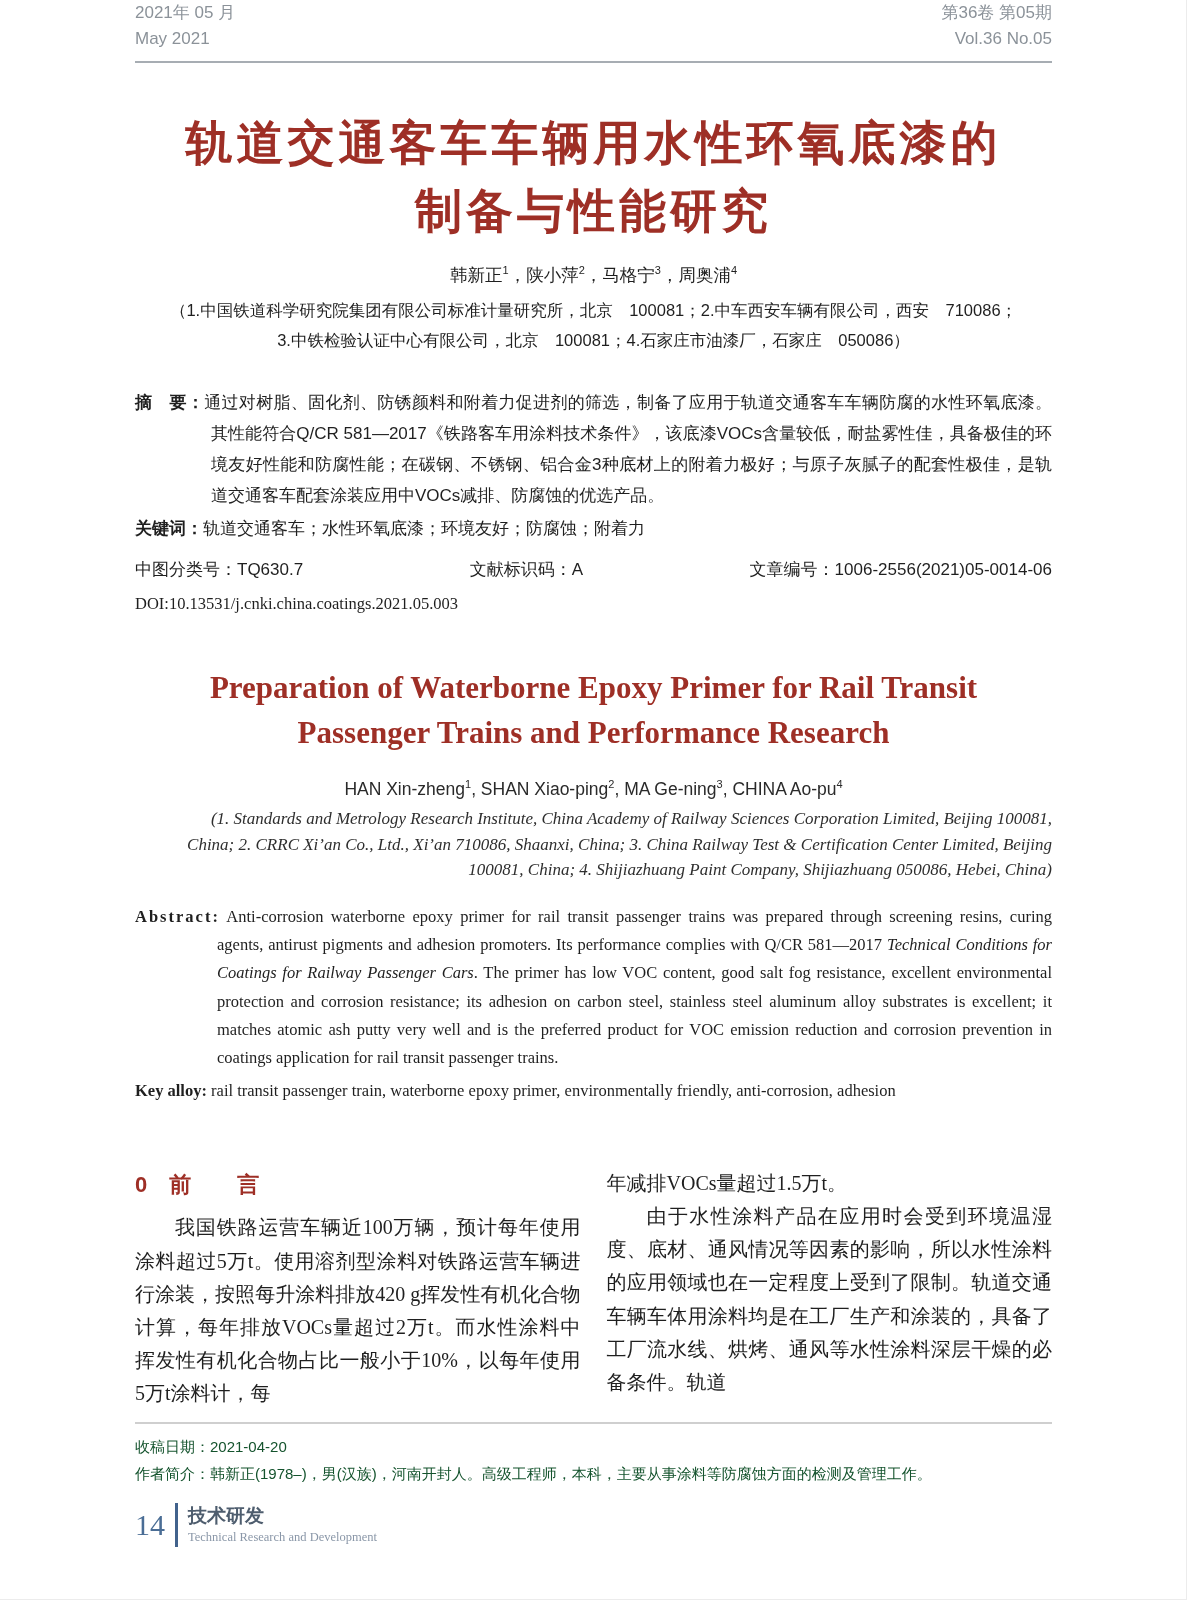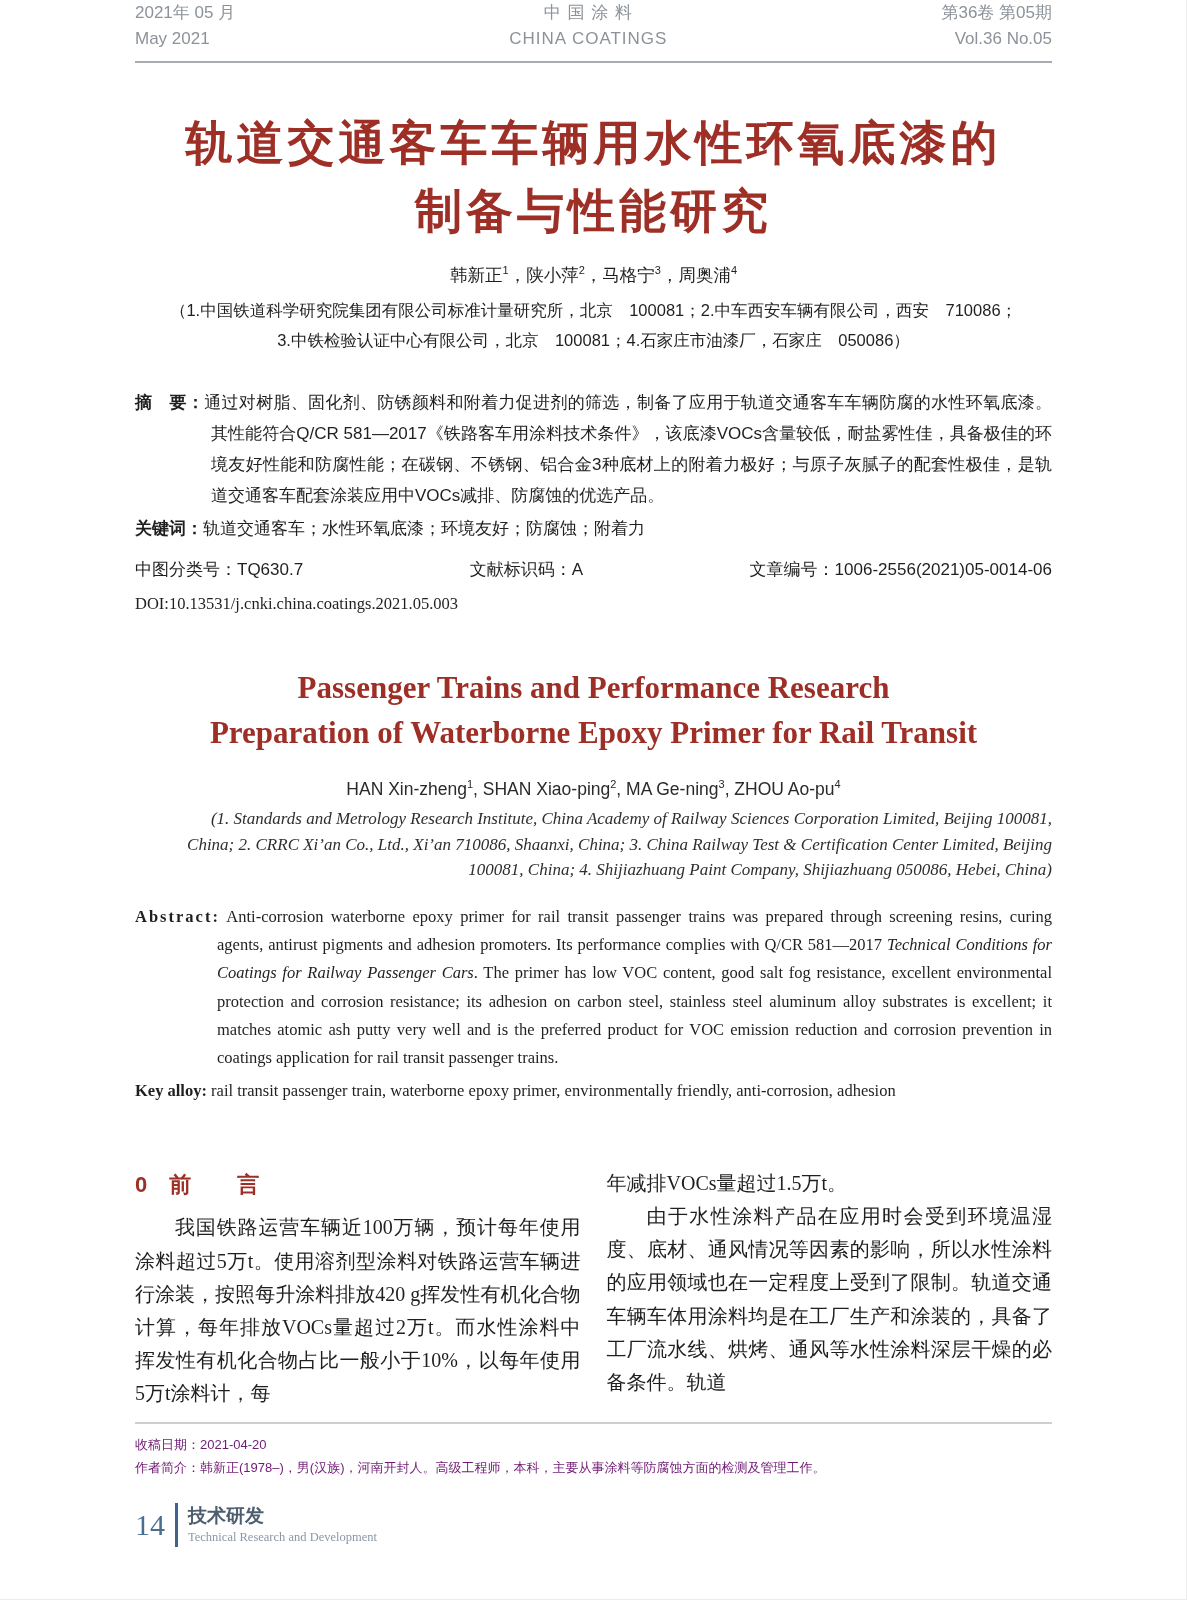--- a/index.html
+++ b/index.html
@@ -166,23 +166,23 @@
   .section-heading .sec-title { letter-spacing: 20px; }
   .para-indent { text-indent: 2em; }
 
   
   .footnote-rule {
     margin-top: 12px;
     border-top: 2px solid #cfcfcf;
   }
   .footnotes {
     margin-top: 10px;
-    font-size: 13px;
+    font-size: 15px;
     line-height: 1.75;
-    color: #701a75;
+    color: #14532d;
   }
 
   
   .page-footer {
     position: absolute;
     left: 135px;
     bottom: 52px;
     display: flex;
     align-items: center;
   }
@@ -217,24 +217,20 @@
 <body>
 
 <div class="page">
   <div class="content">
 
     <div class="journal-header">
       <div class="jh-col jh-left">
         <span>2021年 05 月</span>
         <span>May 2021</span>
       </div>
-      <div class="jh-col jh-center">
-        <span>中 国 涂 料</span>
-        <span>CHINA COATINGS</span>
-      </div>
       <div class="jh-col jh-right">
         <span>第36卷 第05期</span>
         <span>Vol.36  No.05</span>
       </div>
     </div>
 
     <div class="title-zh">
       <div>轨道交通客车车辆用水性环氧底漆的</div>
       <div>制备与性能研究</div>
     </div>
@@ -258,26 +254,26 @@
 
     <div class="clc-line">
       <span><span>中图分类号：</span><span>TQ630.7</span></span>
       <span><span>文献标识码：</span><span>A</span></span>
       <span><span>文章编号：</span><span>1006-2556(2021)05-0014-06</span></span>
     </div>
 
     <div class="doi-line">DOI:10.13531/j.cnki.china.coatings.2021.05.003</div>
 
     <div class="title-en">
+      <div>Preparation of Waterborne Epoxy Primer for Rail Transit</div>
       <div>Passenger Trains and Performance Research</div>
-      <div>Preparation of Waterborne Epoxy Primer for Rail Transit</div>
     </div>
 
     <div class="authors-en">
-      <span><span>HAN Xin-zheng</span><sup>1</sup><span>, </span></span><span><span>SHAN Xiao-ping</span><sup>2</sup><span>, </span></span><span><span>MA Ge-ning</span><sup>3</sup><span>, </span></span><span><span>ZHOU Ao-pu</span><sup>4</sup><span></span></span>
+      <span><span>HAN Xin-zheng</span><sup>1</sup><span>, </span></span><span><span>SHAN Xiao-ping</span><sup>2</sup><span>, </span></span><span><span>MA Ge-ning</span><sup>3</sup><span>, </span></span><span><span>CHINA Ao-pu</span><sup>4</sup><span></span></span>
     </div>
 
     <div class="affil-en">
       <div>(1. Standards and Metrology Research Institute, China Academy of Railway Sciences Corporation Limited, Beijing 100081,</div>
       <div>China; 2. CRRC Xi’an Co., Ltd., Xi’an 710086, Shaanxi, China; 3. China Railway Test &amp; Certification Center Limited, Beijing</div>
       <div>100081, China; 4. Shijiazhuang Paint Company, Shijiazhuang 050086, Hebei, China)</div>
     </div>
 
     <div class="abstract-en">
       <span class="label">Abstract:</span><span> Anti-corrosion waterborne epoxy primer for rail transit passenger trains was prepared through screening resins, curing agents, antirust pigments and adhesion promoters. Its performance complies with Q/CR 581—2017 </span><span class="italic">Technical Conditions for Coatings for Railway Passenger Cars</span><span>. The primer has low VOC content, good salt fog resistance, excellent environmental protection and corrosion resistance; its adhesion on carbon steel, stainless steel aluminum alloy substrates is excellent; it matches atomic ash putty very well and is the preferred product for VOC emission reduction and corrosion prevention in coatings application for rail transit passenger trains.</span>

